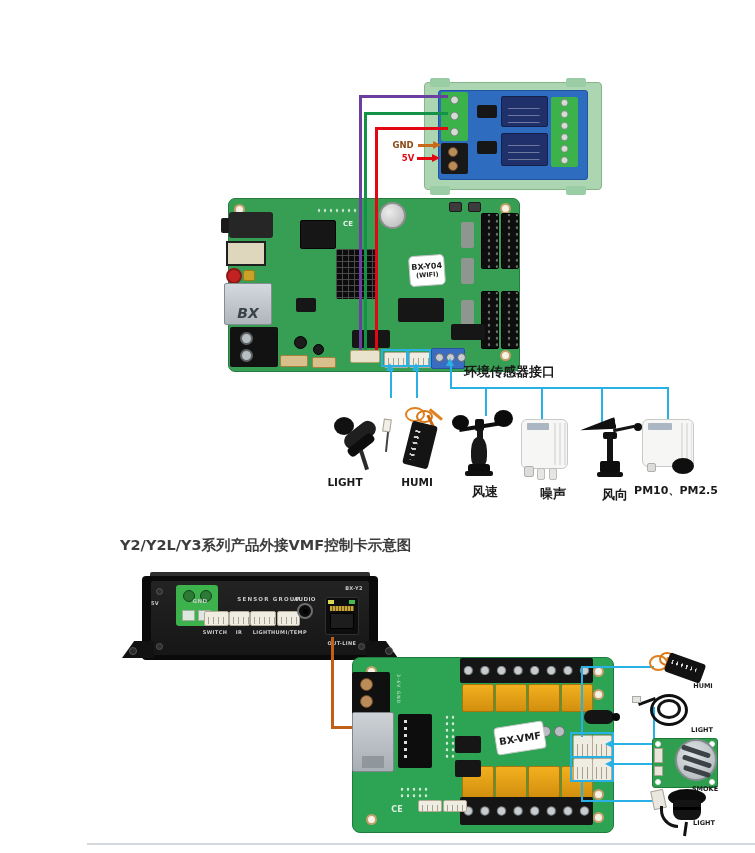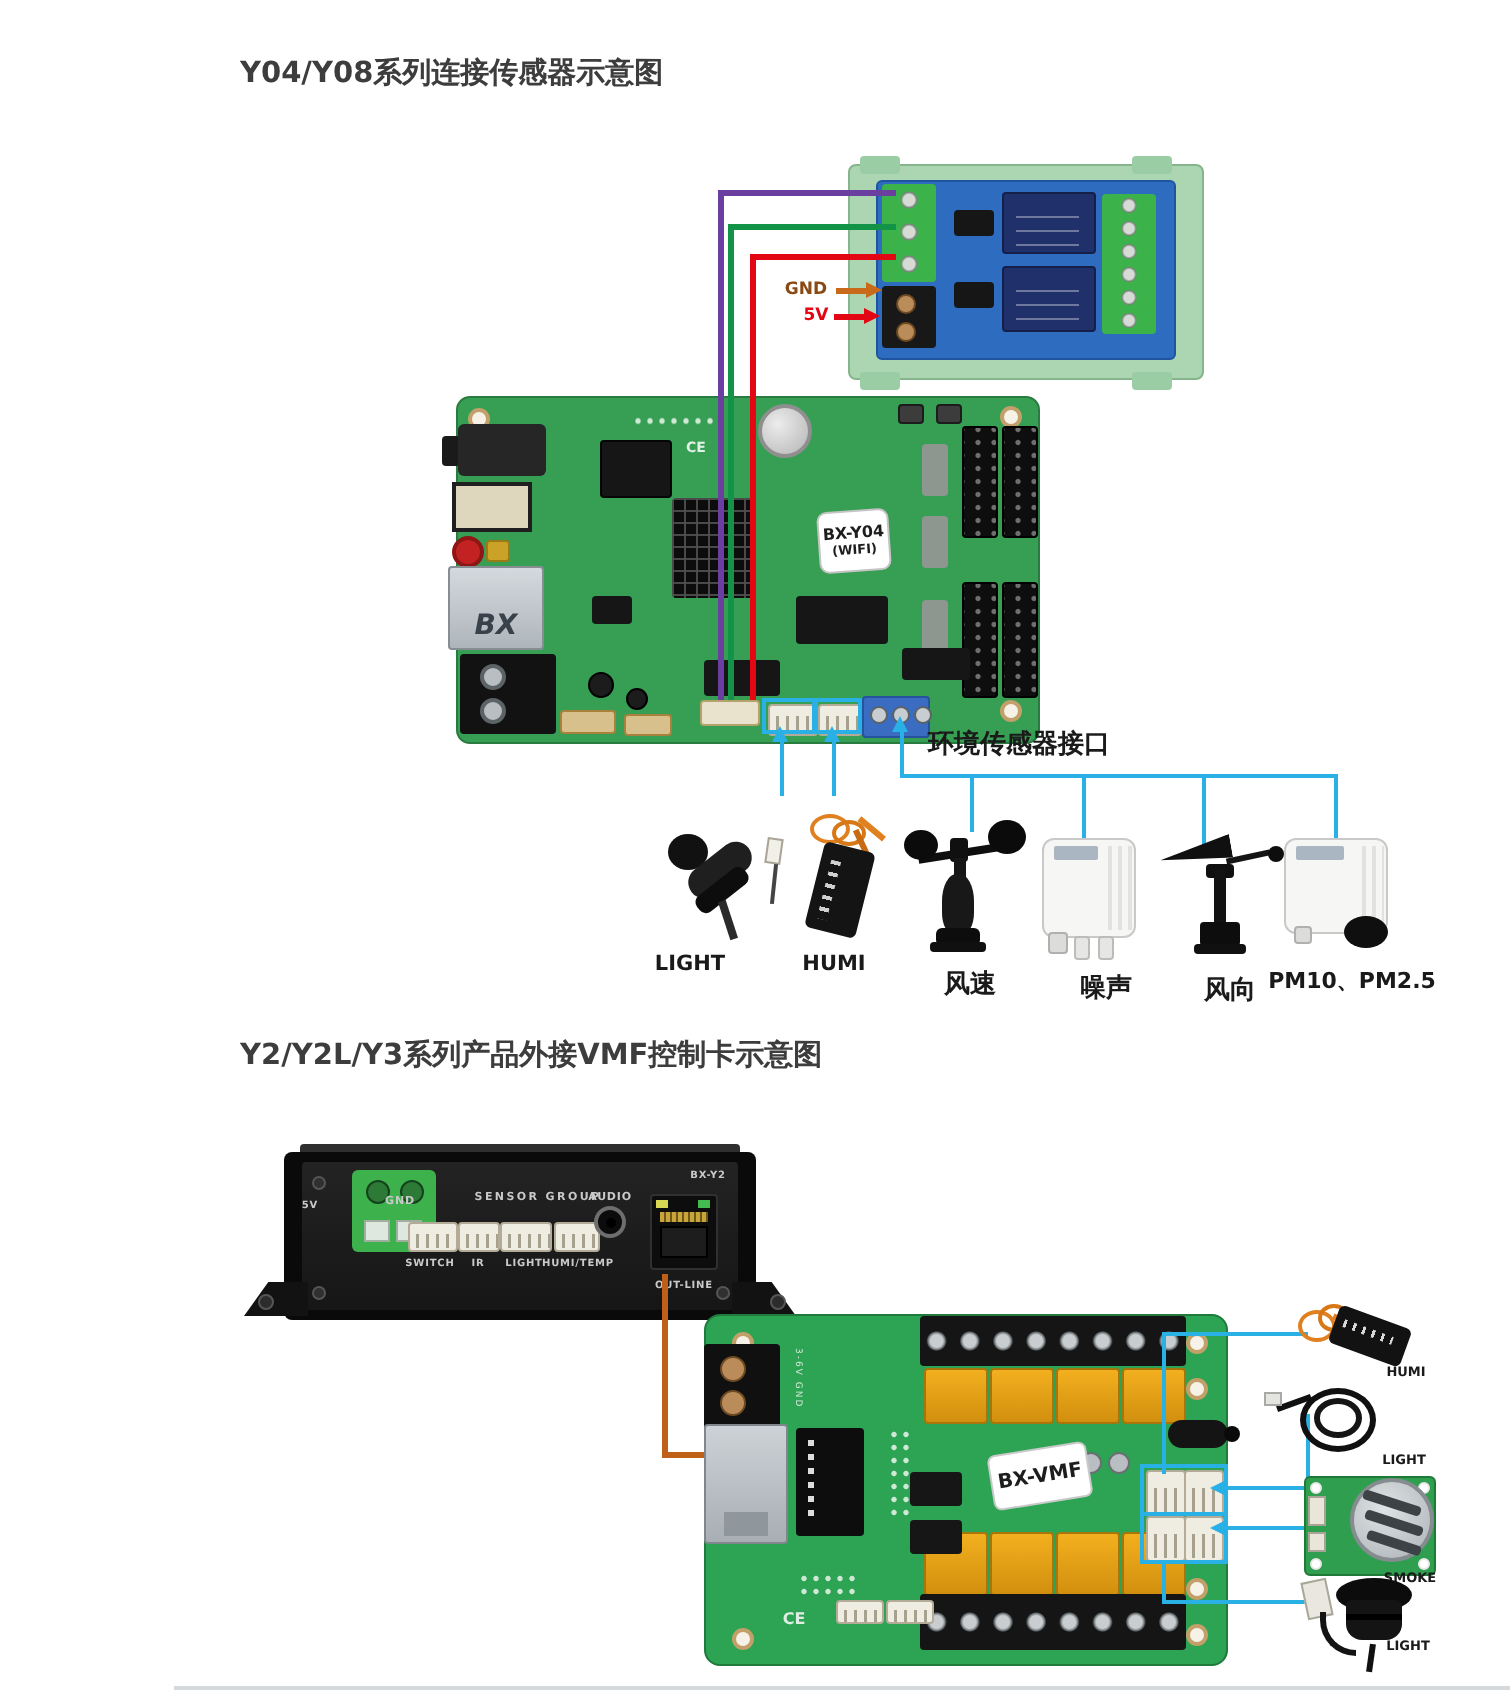--- a/index.html
+++ b/index.html
@@ -29,21 +29,20 @@
   .relay-blue{position:absolute;background:#20306b;border:1px solid #141f4a;border-radius:2px;
        background-image:repeating-linear-gradient(180deg,rgba(255,255,255,0) 0 6px,rgba(255,255,255,.35) 6px 7px);background-size:70% 100%;background-repeat:no-repeat;background-position:6px 5px}
   .relay-yel{position:absolute;background:linear-gradient(180deg,#f2b01f,#d28f0e);border:1px solid #a8750a;border-radius:2px}
   .vtext{writing-mode:vertical-rl;text-orientation:mixed}
 </style>
 </head>
 <body>
 
 <div class="canvas">
 
-  <div class="sec-title" style="left:120px;top:27px">Y04/Y08系列连接传感器示意图</div>
 
   <div>
     <div class="abs" style="left:424px;top:82px;width:178px;height:108px;background:#abd6b1;border:1px solid #84b58c;border-radius:4px"></div>
     <div class="abs" style="left:430px;top:78px;width:20px;height:9px;background:#9bcda4;border-radius:2px"></div>
     <div class="abs" style="left:566px;top:78px;width:20px;height:9px;background:#9bcda4;border-radius:2px"></div>
     <div class="abs" style="left:430px;top:186px;width:20px;height:9px;background:#9bcda4;border-radius:2px"></div>
     <div class="abs" style="left:566px;top:186px;width:20px;height:9px;background:#9bcda4;border-radius:2px"></div>
     <div class="abs" style="left:438px;top:90px;width:150px;height:90px;background:#2e6cc0;border:1px solid #1f55a0;border-radius:3px"></div>
     <div class="abs screws-v" style="left:441px;top:92px;width:27px;height:49px;background-color:#3cb24a;border-radius:2px"></div>
     <div class="abs" style="left:441px;top:143px;width:27px;height:31px;background:#181818;border-radius:2px"></div>
@@ -187,21 +186,21 @@
     <div class="abs" style="left:672px;top:458px;width:22px;height:16px;background:#0f0f0f;border-radius:50%"></div>
   </div>
 
   <div class="lbl" style="left:325px;top:476px;width:40px;font-size:10.5px">LIGHT</div>
   <div class="lbl" style="left:397px;top:476px;width:40px;font-size:10.5px">HUMI</div>
   <div class="lbl" style="left:463px;top:483px;width:44px;font-size:13px">风速</div>
   <div class="lbl" style="left:531px;top:485px;width:44px;font-size:13px">噪声</div>
   <div class="lbl" style="left:593px;top:486px;width:44px;font-size:13px">风向</div>
   <div class="lbl" style="left:630px;top:483px;width:92px;font-size:11px">PM10、PM2.5</div>
 
-  <div class="sec-title" style="left:120px;top:518px">Y2/Y2L/Y3系列产品外接VMF控制卡示意图</div>
+  <div class="sec-title" style="left:120px;top:536px">Y2/Y2L/Y3系列产品外接VMF控制卡示意图</div>
 
   <div>
     <div class="abs" style="left:150px;top:572px;width:220px;height:8px;background:#2f2f2f;border-radius:2px"></div>
     <div class="abs" style="left:142px;top:576px;width:236px;height:84px;background:#0a0a0a;border-radius:4px"></div>
     <div class="abs" style="left:151px;top:581px;width:218px;height:74px;background:linear-gradient(180deg,#232323,#161616);border-radius:2px"></div>
     <div class="abs" style="left:122px;top:641px;width:32px;height:17px;background:#121212;clip-path:polygon(38% 0,100% 0,100% 100%,0 100%)"></div>
     <div class="abs" style="left:366px;top:641px;width:32px;height:17px;background:#121212;clip-path:polygon(0 0,62% 0,100% 100%,0 100%)"></div>
     <div class="screw" style="left:129px;top:647px;width:8px;height:8px;background:#2c2c2c;border:1px solid #565656"></div>
     <div class="screw" style="left:385px;top:647px;width:8px;height:8px;background:#2c2c2c;border:1px solid #565656"></div>
     <div class="screw" style="left:156px;top:588px;width:7px;height:7px;background:#303030;border:1px solid #555"></div>

